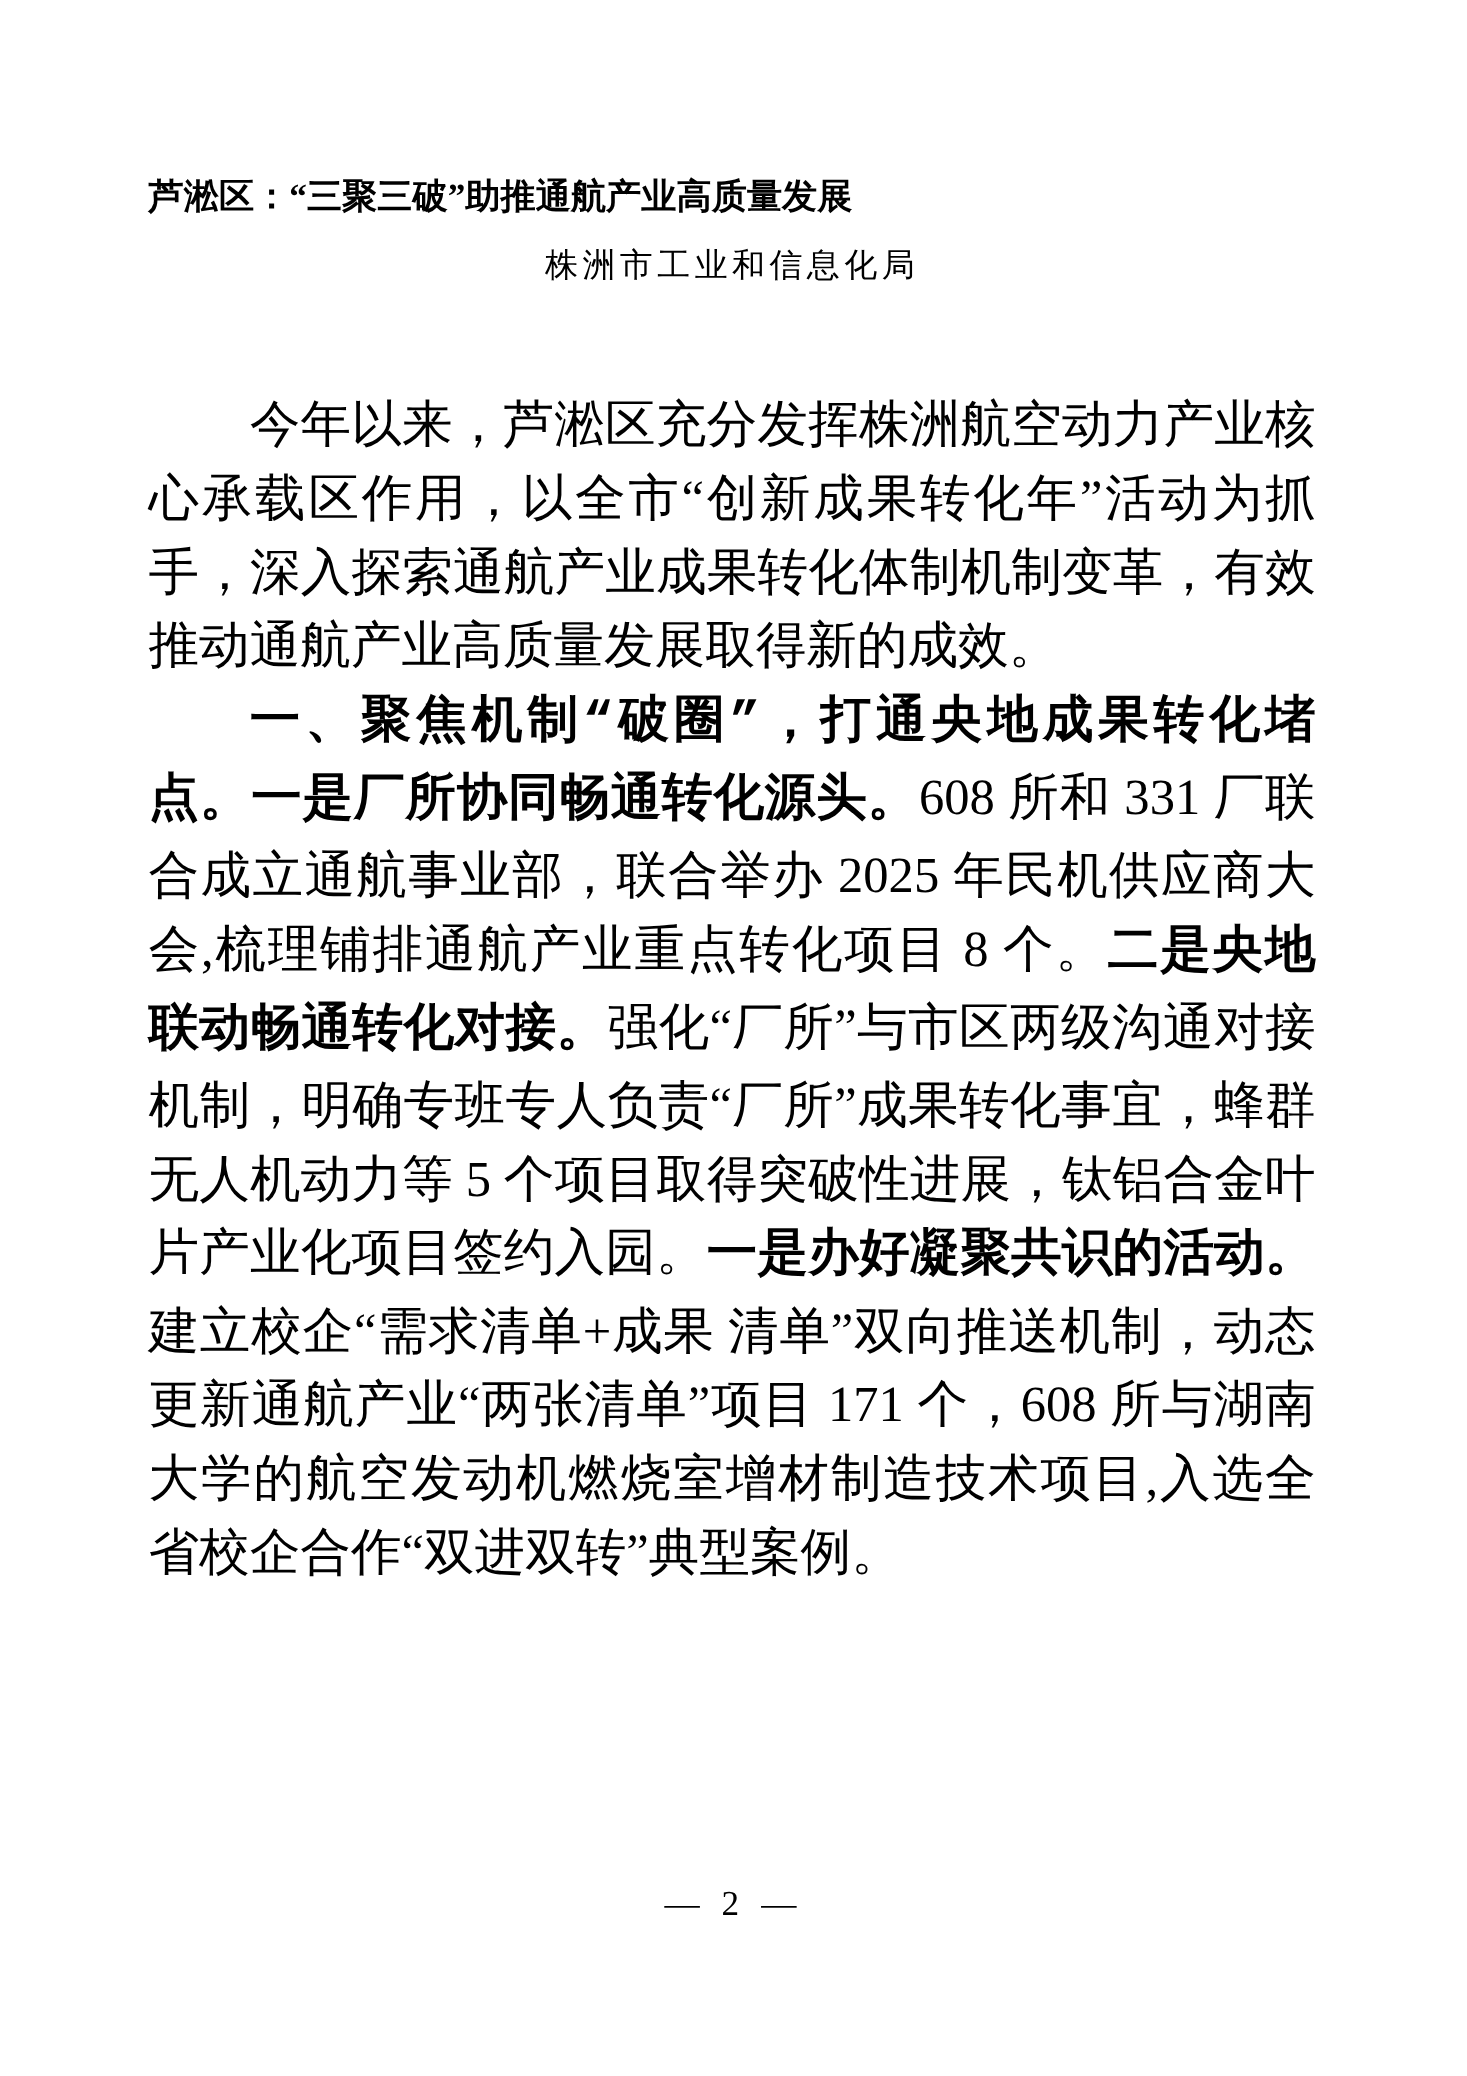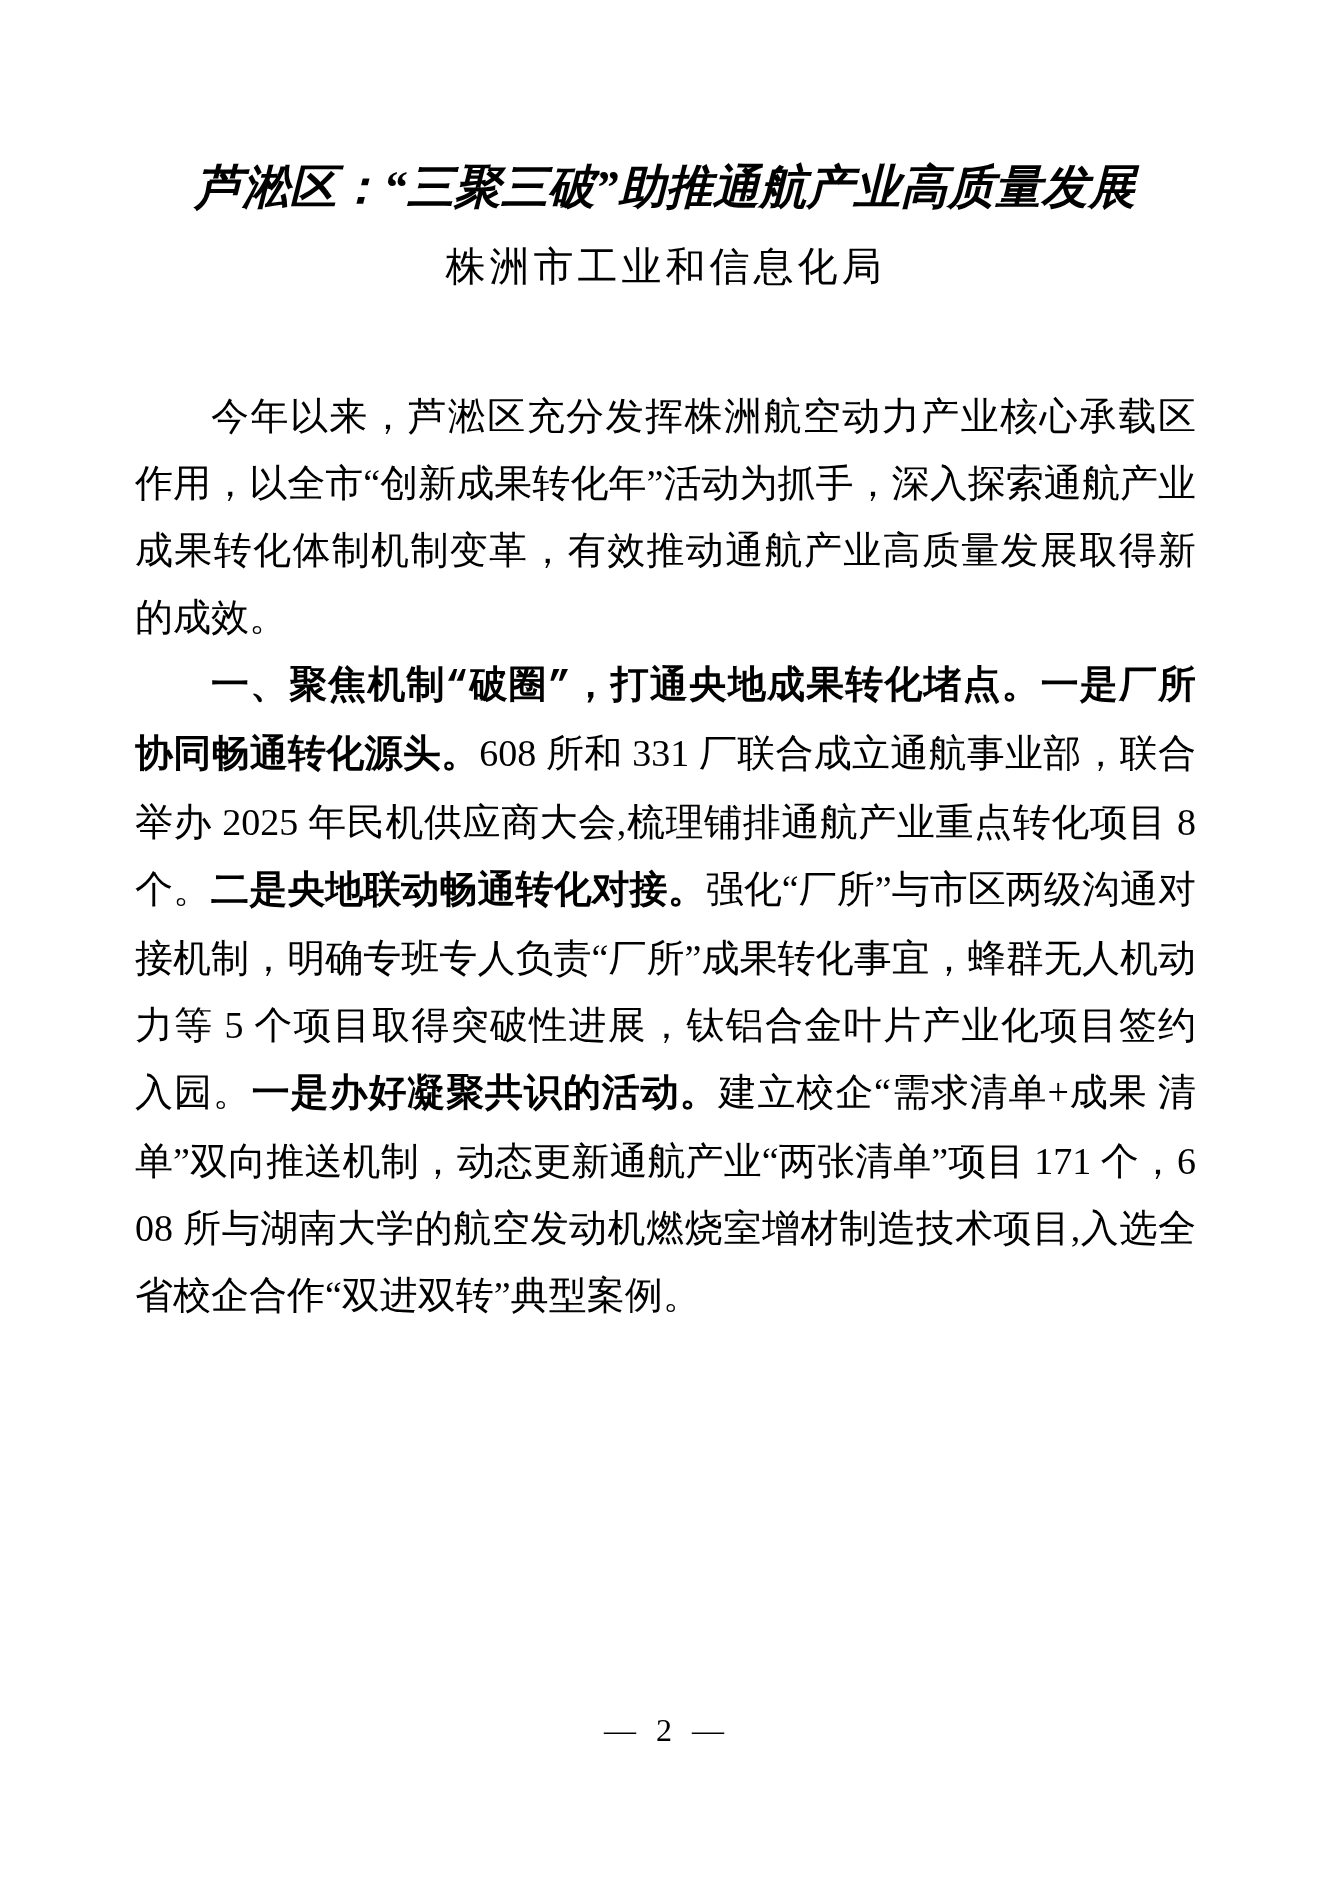--- a/index.html
+++ b/index.html
@@ -16,39 +16,38 @@
     font-family: "Liberation Serif", serif;
     color: #000000;
   }
   .content {
     padding: 158px 138px 0 135px;
   }
   .doc-title {
     margin: 0 0 26px 0;
     font-family: "Liberation Serif", serif;
     font-weight: 700;
-    font-size: 47px;
+    font-size: 32px;
     line-height: 1.25;
-    text-align: center;
+    text-align: left;
     letter-spacing: 0px;
     white-space: nowrap;
-    font-style: italic;
   }
   .doc-subtitle {
     margin: 0 0 92px 0;
     font-family: "Liberation Serif", serif;
     font-weight: 400;
-    font-size: 40px;
+    font-size: 30px;
     line-height: 1.2;
     text-align: center;
     letter-spacing: 4px;
   }
   .doc-body p {
     margin: 0;
-    font-size: 38px;
+    font-size: 46px;
     line-height: 67px;
     text-align: justify;
     text-justify: inter-ideograph;
     text-indent: 2em;
     word-break: break-all;
   }
   .doc-body p strong {
     font-family: Liberation Mono, monospace;
     font-weight: 700;
   }

